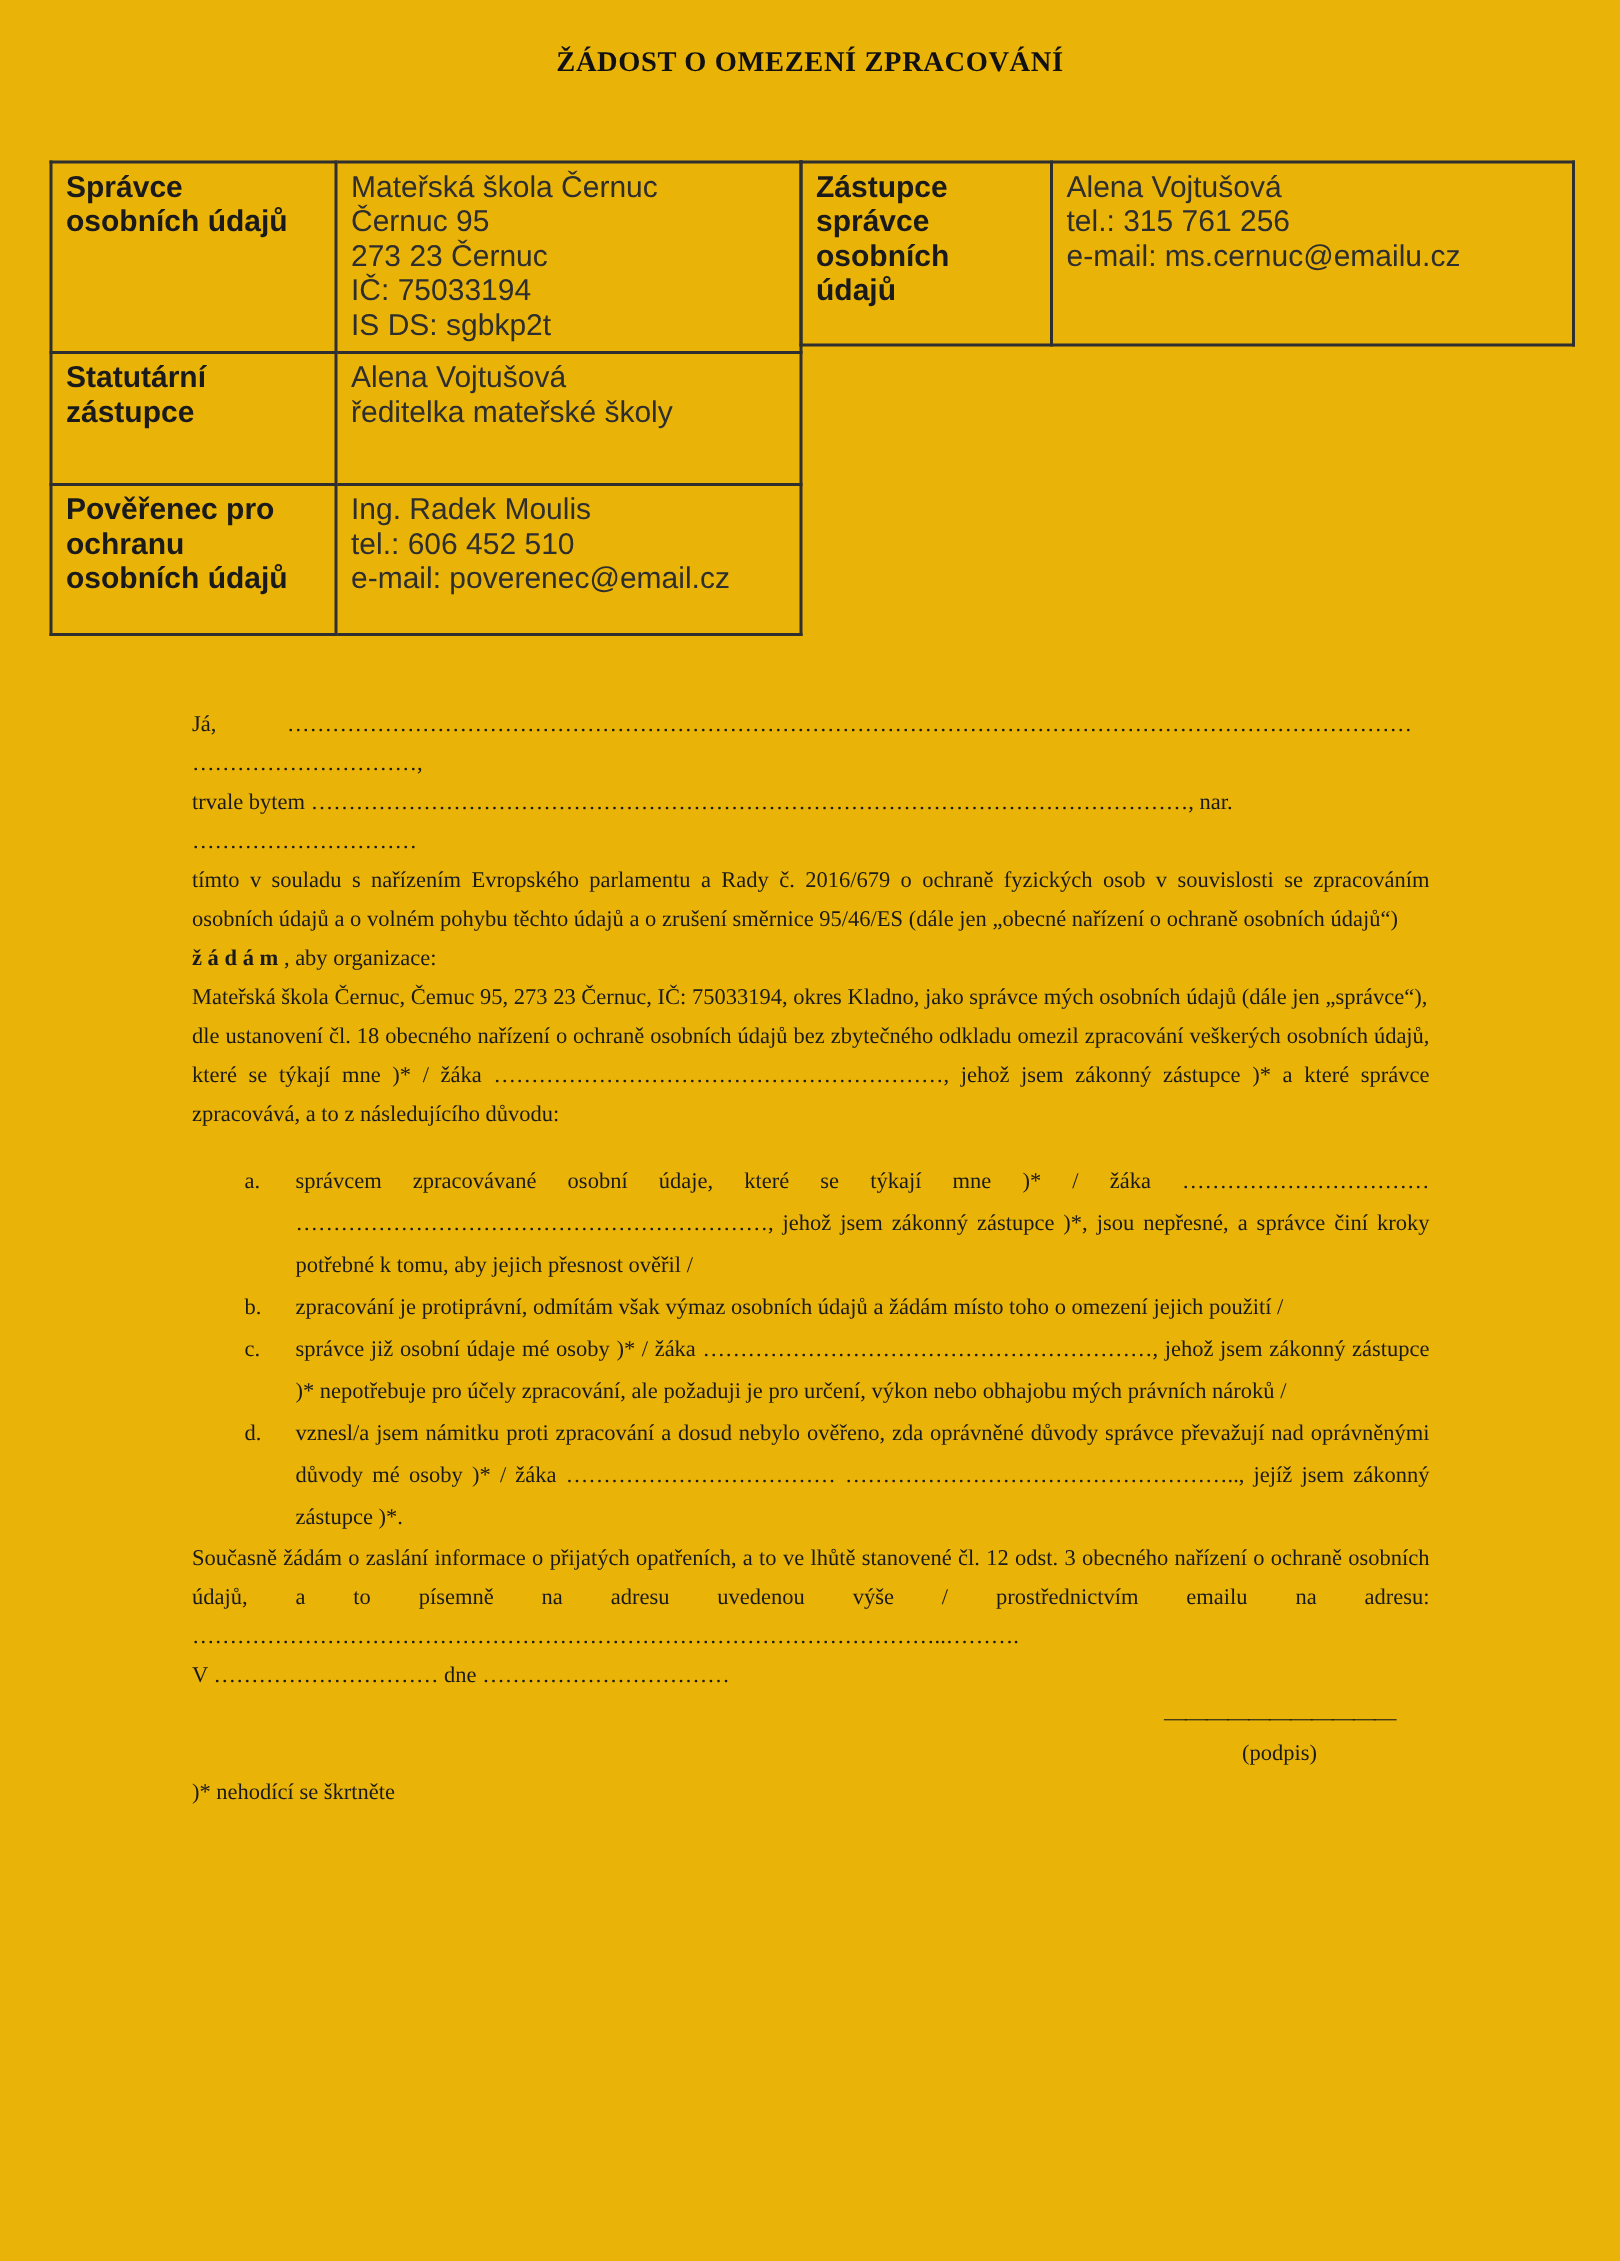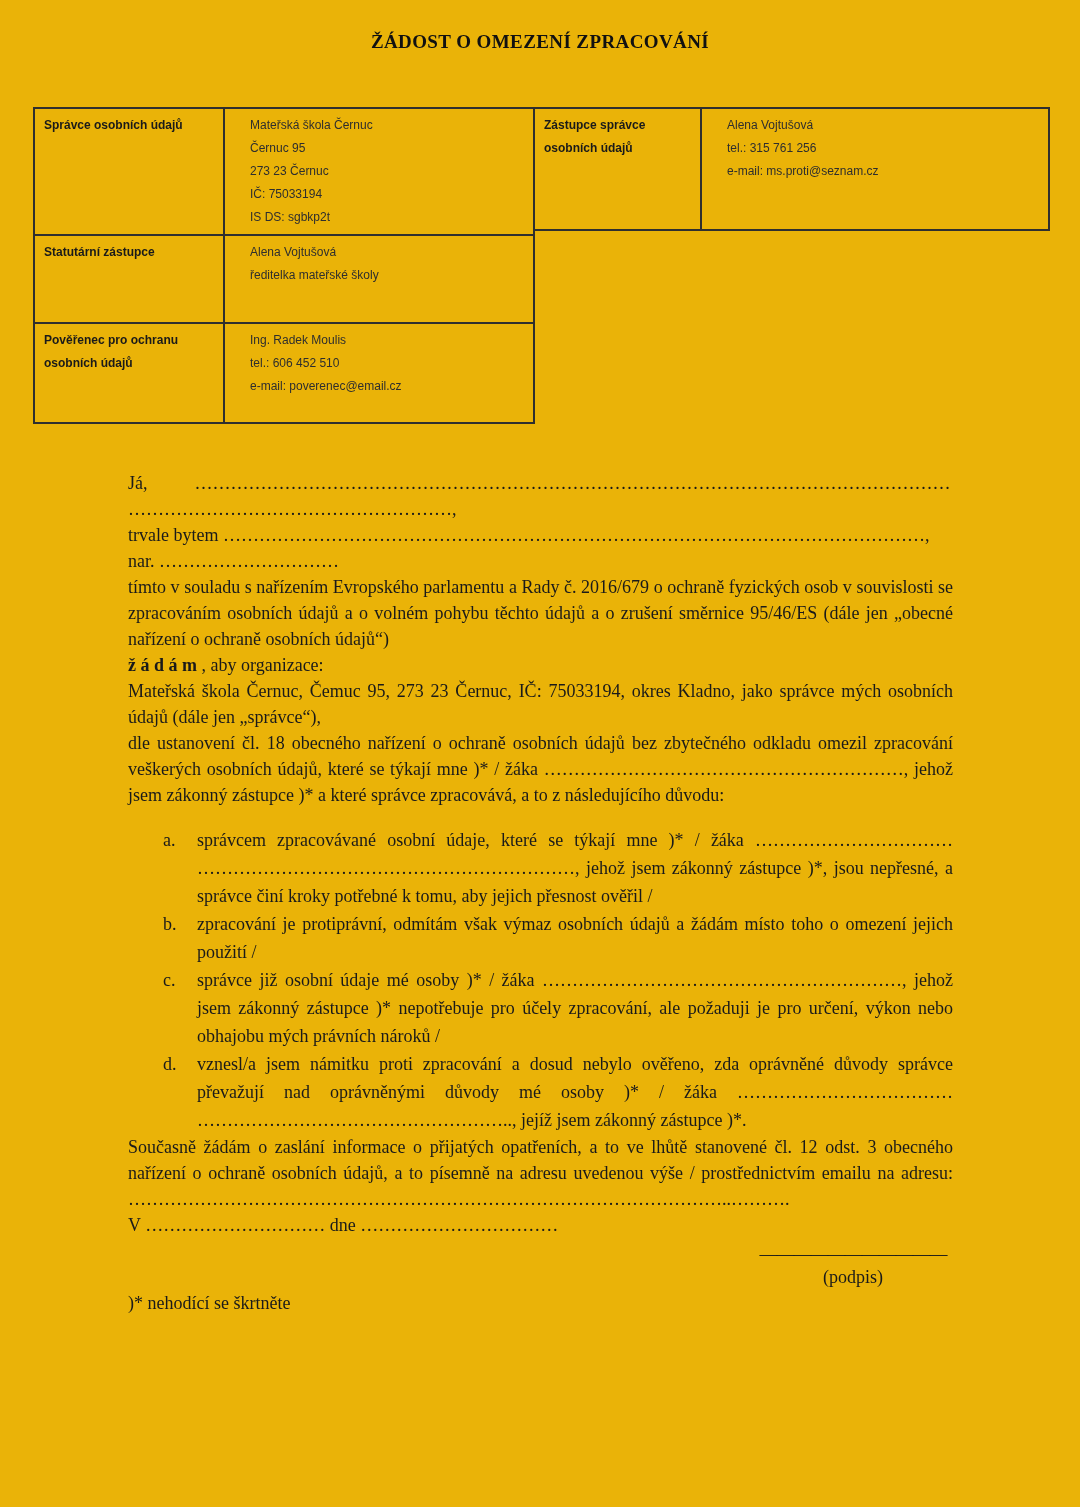--- a/index.html
+++ b/index.html
@@ -23,38 +23,38 @@
     color: #111;
   }
   
   .tables-wrap { position: absolute; top: 107px; left: 33px; width: 1015px; }
   table.info { border-collapse: collapse; table-layout: fixed; }
   table.info td {
     border: 2px solid #2f2f2f;
     vertical-align: top;
     padding: 5px 10px 5px 9px;
     font-family: "Liberation Sans", "DejaVu Sans", sans-serif;
-    font-size: 12px;
+    font-size: 20px;
     line-height: 23px;
     color: #2e2e2e;
   }
   table.info td.lbl { font-weight: bold; color: #1a1a1a; }
   .tbl-left { position: absolute; left: 0; top: 0; width: 500px; }
   .tbl-left col.c1 { width: 190px; } .tbl-left col.c2 { width: 310px; }
   .tbl-right { position: absolute; left: 500px; top: 0; width: 515px; }
   .tbl-right col.c1 { width: 167px; } .tbl-right col.c2 { width: 348px; }
   .row-h1 td { height: 110px; }
   .row-h2 td { height: 76px; border-radius: 28px; }
   .row-h3 td { height: 88px; }
-  .cell-line { display: block; margin-left: 16px; }
+  .cell-line { display: block; }
   
   .body-text {
     position: absolute;
     top: 470px; left: 128px; width: 825px;
-    font-size: 18px;
+    font-size: 15px;
     line-height: 26px;
     color: #1a1a1a;
   }
   .body-text p { margin: 0; overflow-wrap: anywhere; }
   .just { text-align: justify; }
   .p-ja       { margin-top: 0; }
   .p-ja .dots { margin-left: 47px; }
   .p-trvale   { margin-top: 26px; }
   .p-timto    { margin-top: 22px; }
   .p-zadam    { margin-top: 27px; }
@@ -129,21 +129,21 @@
       <colgroup>
           <col class="c1">
           <col class="c2">
         </colgroup>
       <tbody>
           <tr class="row-h1">
         <td class="lbl">Zástupce správce osobních údajů</td>
         <td>
           <span class="cell-line">Alena Vojtušová</span>
           <span class="cell-line">tel.: 315 761 256</span>
-          <span class="cell-line">e-mail: ms.proti@seznam.cz</span>
+          <span class="cell-line">e-mail: ms.cernuc@emailu.cz</span>
         </td>
       </tr>
     </tbody>
       </table>
   </div>
 
   <div class="body-text">
 
     <p class="p-ja"><span>Já,</span><span class="dots">………………………………………………………………………………………………………………………………………………………………,</span></p>
 

